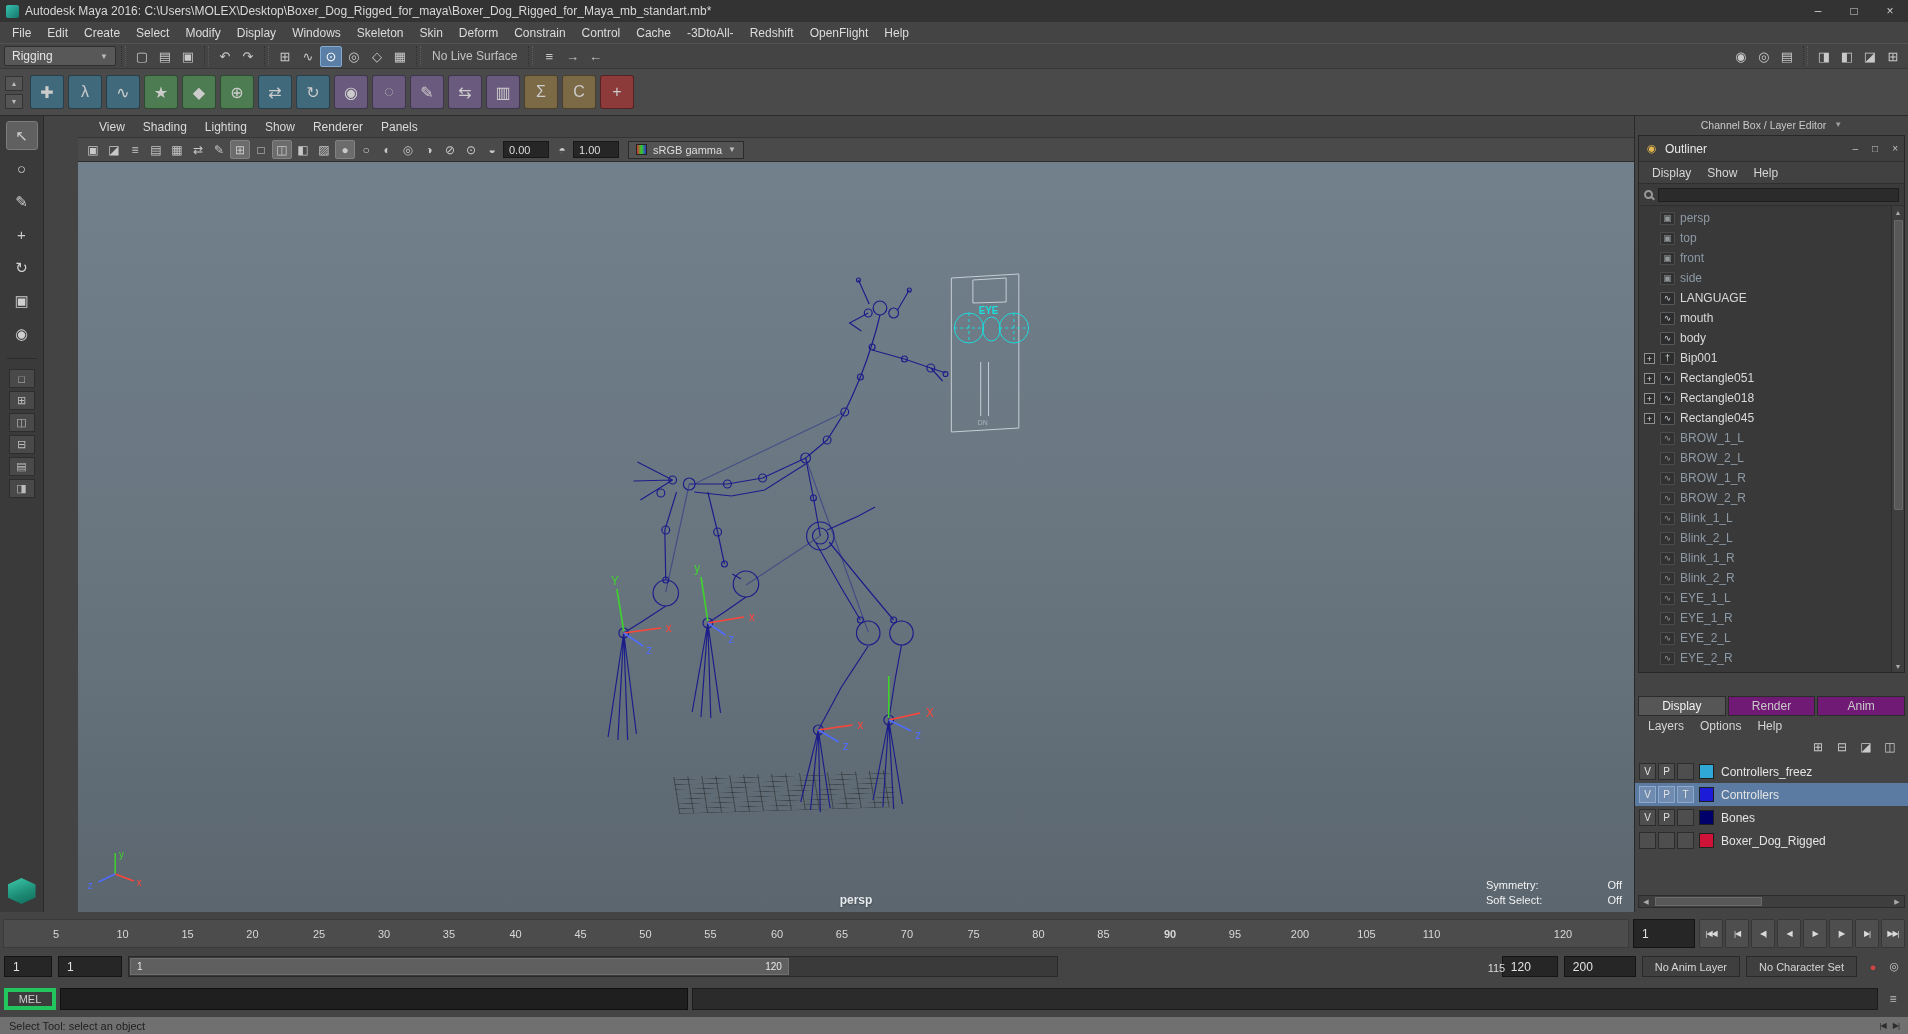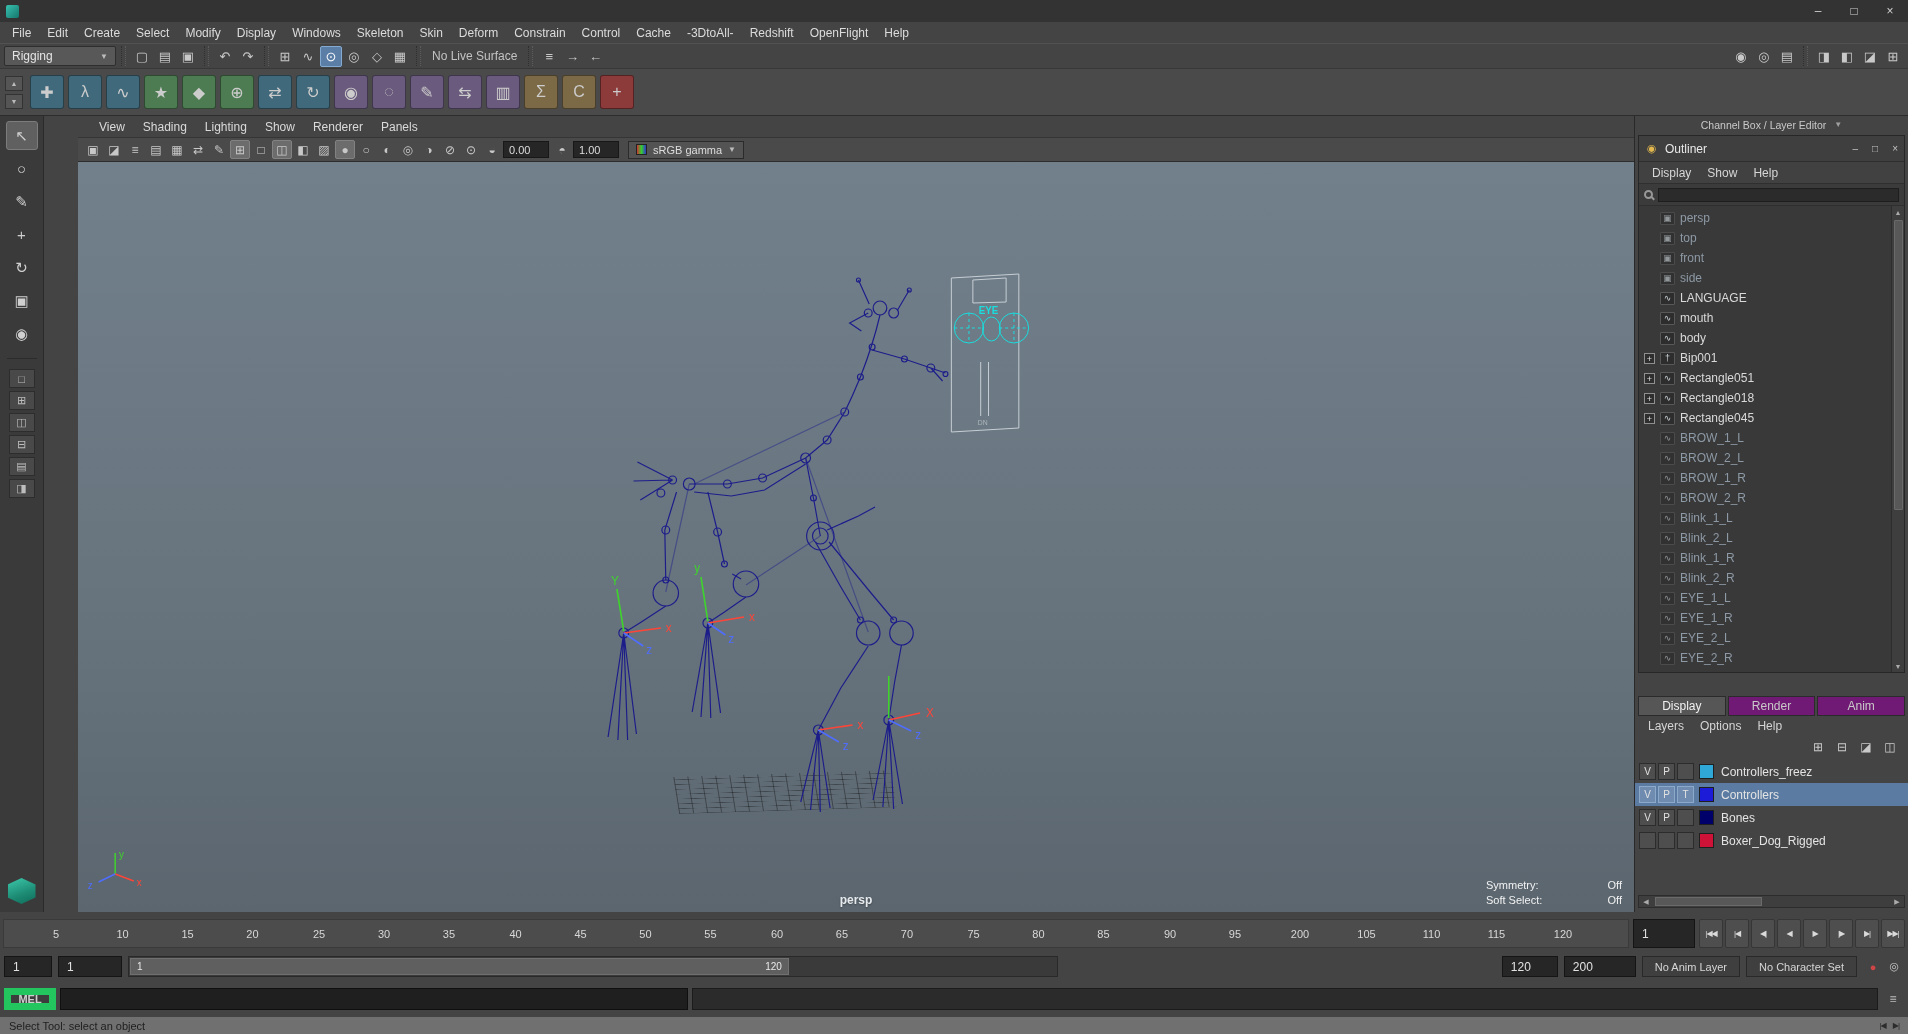--- a/index.html
+++ b/index.html
@@ -157,35 +157,36 @@
   .range-slider { flex:0 0 930px; height:21px; background:#3a3a3a; border:1px solid #292929; position:relative; }
   .range-bar { position:absolute; left:1px; top:1px; bottom:1px; width:71%; background:#5f5f5f; border:1px solid #707070;
                display:flex; align-items:center; justify-content:space-between; padding:0 6px; font-size:10px; color:#e8e8e8; }
   .r-spacer { flex:1; }
   .r-drop { height:21px; background:#3f3f3f; border:1px solid #292929; color:#d6d6d6; font-size:11px;
             display:flex; align-items:center; justify-content:center; padding:0 12px; white-space:nowrap; }
   .r-icon { width:20px; height:20px; display:flex; align-items:center; justify-content:center; color:#cfcfcf; font-size:11px; }
 
   
   .mel-row { height:28px; margin-top:4px; display:flex; align-items:center; gap:4px; padding:0 4px; flex:0 0 auto; }
-  .mel-label { width:52px; height:22px; background:#3c3c3c; border:7px solid #22c55e; color:#cfcfcf; font-size:11px;
-               display:flex; align-items:center; justify-content:center;font-weight:bold; }
+  .mel-label { width:52px; height:22px; background:#3c3c3c; border:4px solid #22c55e; color:#cfcfcf; font-size:11px;
+               display:flex; align-items:center; justify-content:center; }
   .mel-input { width:628px; height:22px; background:#1f1f1f; border:1px solid #101010; }
   .mel-output { flex:1; height:22px; background:#2b2b2b; border:1px solid #1b1b1b; }
   .mel-icon { width:22px; height:22px; display:flex; align-items:center; justify-content:center; color:#bdbdbd; font-size:12px; }
   .help-row { height:17px; margin-top:4px; background:#707070; display:flex; align-items:center; padding:0 9px;
               font-size:11px; color:#1e1e1e; flex:0 0 auto; }
   .help-icons { margin-left:auto; display:flex; gap:7px; }
   .help-icon { font-size:8px; color:#2c2c2c; letter-spacing:-1px; }
 </style>
 </head>
 <body>
 
 <div class="titlebar">
   <div class="maya-logo"></div>
+  <div class="title-text">Autodesk Maya 2016: C:\Users\MOLEX\Desktop\Boxer_Dog_Rigged_for_maya\Boxer_Dog_Rigged_for_Maya_mb_standart.mb*</div>
   <div class="win-btns">
     <div class="win-btn">–</div>
     <div class="win-btn">□</div>
     <div class="win-btn">×</div>
   </div>
 </div>
 
 <div class="menubar">
 
 <span class="menu-item">File</span>
@@ -735,26 +736,26 @@
       <span class="tick" style="left: 31.5%;">40</span>
       <span class="tick" style="left: 35.5%;">45</span>
       <span class="tick" style="left: 39.5%;">50</span>
       <span class="tick" style="left: 43.5%;">55</span>
       <span class="tick" style="left: 47.6%;">60</span>
       <span class="tick" style="left: 51.6%;">65</span>
       <span class="tick" style="left: 55.6%;">70</span>
       <span class="tick" style="left: 59.7%;">75</span>
       <span class="tick" style="left: 63.7%;">80</span>
       <span class="tick" style="left: 67.7%;">85</span>
-      <span class="tick" style="left: 71.8%;">90</span>
+      <span class="tick" style="left: 71.8%; font-weight: bold;">90</span>
       <span class="tick" style="left: 75.8%;">95</span>
       <span class="tick" style="left: 79.8%;">200</span>
       <span class="tick" style="left: 83.9%;">105</span>
       <span class="tick" style="left: 87.9%;">110</span>
-      <span class="tick" style="left: 91.9%;">115</span>
+      <span class="tick" style="left: 91.9%; margin-top: 34px;">115</span>
       <span class="tick" style="left: 96%;">120</span>
     </div>
   <div class="frame-field">1</div>
   <div class="playback">
 
   <span class="pb-btn">|◀◀</span>
       <span class="pb-btn">|◀</span>
       <span class="pb-btn">◀|</span>
       <span class="pb-btn">◀</span>
       <span class="pb-btn">▶</span>

